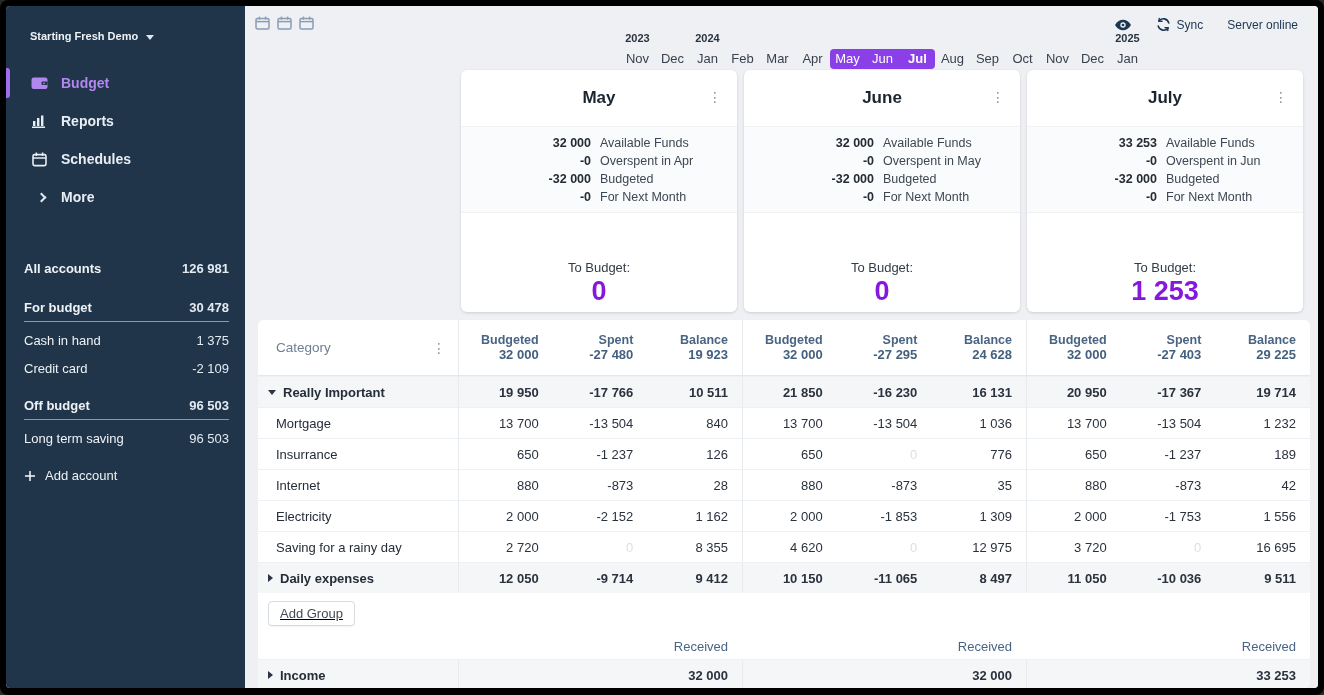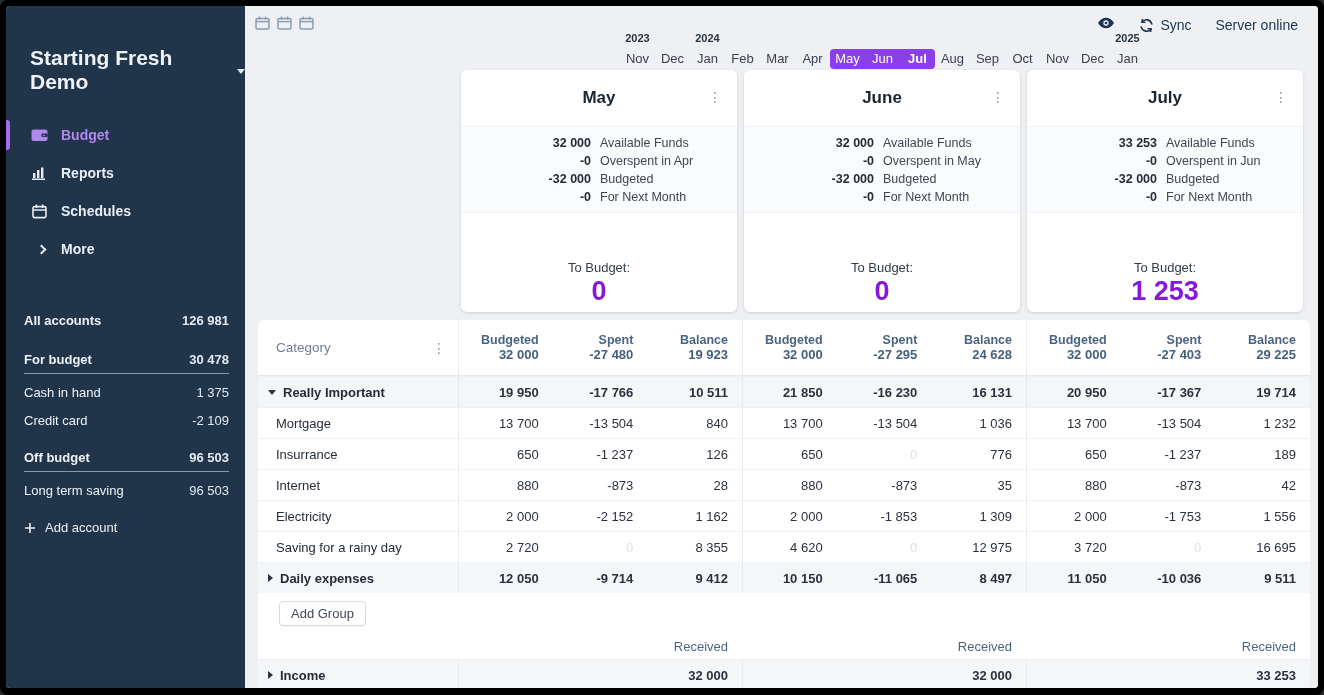--- a/index.html
+++ b/index.html
@@ -3,21 +3,21 @@
 <meta charset="utf-8">
 <style>
   * { box-sizing: border-box; margin: 0; padding: 0; }
   html,body { background:#2a2a2a; }
   body { font-family:"Liberation Sans","DejaVu Sans",sans-serif; }
   .frame { position:relative; width:1324px; height:695px; background:#000; border-radius:8px; overflow:hidden; }
   .app { position:absolute; left:6px; top:6px; right:6px; bottom:7px; border-radius:4px; overflow:hidden; background:#eef0f3; }
 
   
   .sidebar { position:absolute; left:0; top:0; bottom:0; width:239px; background:#20354a; color:#eef2f6; }
-  .sb-title { display:flex; align-items:center; gap:8px; padding:24px 0 0 24px; font-size:21px; font-weight:bold; cursor:pointer;margin-top:16px; }
+  .sb-title { display:flex; align-items:center; gap:8px; padding:24px 0 0 24px; font-size:11px; font-weight:bold; cursor:pointer; }
   .dd-caret { width:0; height:0; border-left:4px solid transparent; border-right:4px solid transparent; border-top:5px solid #dfe6ee; margin-top:2px; }
   .nav { margin-top:22px; }
   .nav-item { position:relative; display:flex; align-items:center; gap:13px; height:38px; padding-left:25px; font-size:14px; font-weight:700; color:#e9eef4; cursor:pointer; }
   .nav-item.active { color:#b287ee; }
   .nav-item.active .bar { position:absolute; left:0; top:4px; bottom:4px; width:4px; background:#a06cf0; border-radius:0 3px 3px 0; }
   .nav-icon { width:17px; display:flex; justify-content:center; }
   .chev { width:7px; height:7px; border-right:2px solid #dfe6ee; border-bottom:2px solid #dfe6ee; transform:rotate(-45deg); margin-left:4px; }
 
   .accounts { margin-top:38px; font-size:13px; }
   .acc-row { display:flex; justify-content:space-between; align-items:center; height:28px; margin:0 16px 0 18px; cursor:pointer; }
@@ -26,21 +26,21 @@
   .acc-row .v { color:#e3eaf1; }
   .acc-gap { height:12px; }
   .add-account { display:flex; align-items:center; gap:9px; margin:16px 16px 0 18px; font-size:13px; color:#edf1f5; cursor:pointer; }
 
   
   .main { position:absolute; left:239px; top:0; right:0; bottom:0; background:#eef0f3; }
 
   .cal-btns { position:absolute; left:10px; top:10px; display:flex; gap:7px; }
   .cal-btn { cursor:pointer; opacity:.9; }
 
-  .top-right { position:absolute; right:20px; top:11px; display:flex; align-items:flex-start; gap:24px; color:#1c3553; font-size:14px; }
+  .top-right { position:absolute; right:20px; top:11px; display:flex; align-items:center; gap:24px; color:#1c3553; font-size:12px; }
   .tr-item { display:flex; align-items:center; gap:6px; cursor:pointer; }
 
   .year-row { position:absolute; top:26px; left:0; height:14px; font-size:11px; font-weight:bold; color:#2a3441; }
   .year-row span { position:absolute; width:35px; text-align:center; }
   .month-strip { position:absolute; left:375px; top:43px; display:flex; }
   .mcell { width:35px; height:20px; line-height:20px; text-align:center; font-size:13px; color:#39424e; cursor:pointer; }
   .mcell.sel { background:#8b3fe8; color:#fff; }
   .mcell.sel-first { border-radius:4px 0 0 4px; }
   .mcell.sel-last { border-radius:0 4px 4px 0;text-align:center; }
   .mcell.bold { font-weight:bold; }
@@ -76,21 +76,21 @@
   .trow:first-of-type { border-top:none; }
   .cell { display:flex; align-items:center; justify-content:flex-end; padding-right:14px; color:#2a323d; cursor:pointer; }
   .cell.cat { justify-content:flex-start; padding-left:18px; color:#252d38;text-align:center; }
   .trow.group { background:#f5f6f8; font-weight:bold; }
   .trow.group .cell.cat { padding-left:10px; gap:7px; }
   .caret { width:0; height:0; display:inline-block; }
   .caret-down { border-left:4px solid transparent; border-right:4px solid transparent; border-top:5px solid #2b3440; }
   .caret-right { border-top:4px solid transparent; border-bottom:4px solid transparent; border-left:5px solid #2b3440; }
   .faint { color:#dbe0e6; }
 
-  .addgroup-row { height:40px; display:flex; align-items:center; padding-left:21px; }
+  .addgroup-row { height:40px; display:flex; align-items:center; padding-left:10px;text-decoration:underline; }
   .btn { background:#fff; border:1px solid #d7dce1; border-radius:4px; padding:4px 11px; font-size:13px; color:#404a56; box-shadow:0 1px 1px rgba(0,0,0,.05); cursor:pointer; font-family:inherit; }
   .received-row { height:26px; border-top:none; }
   .received-row .cell { font-size:13px; color:#4a6584; cursor:default; }
   .income-row { height:31px; }
 
   svg { display:block; }
 </style>
 </head>
 <body>
 

